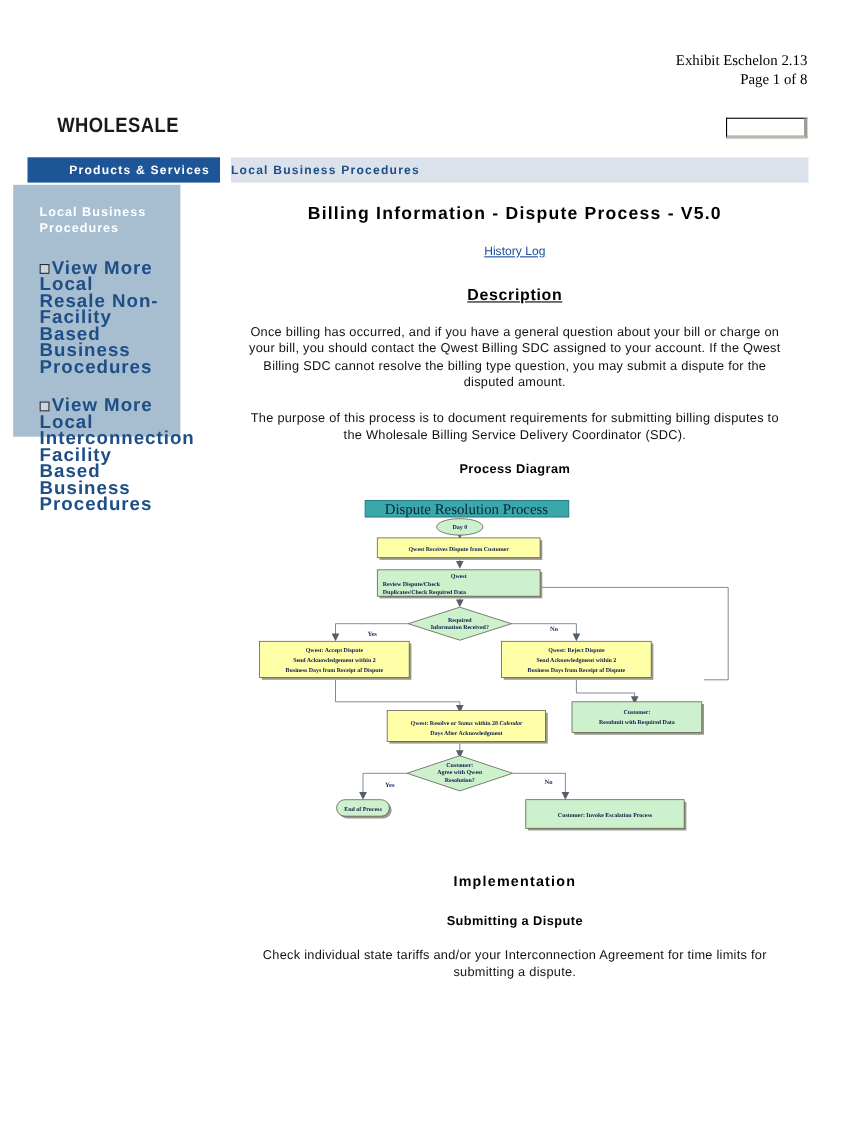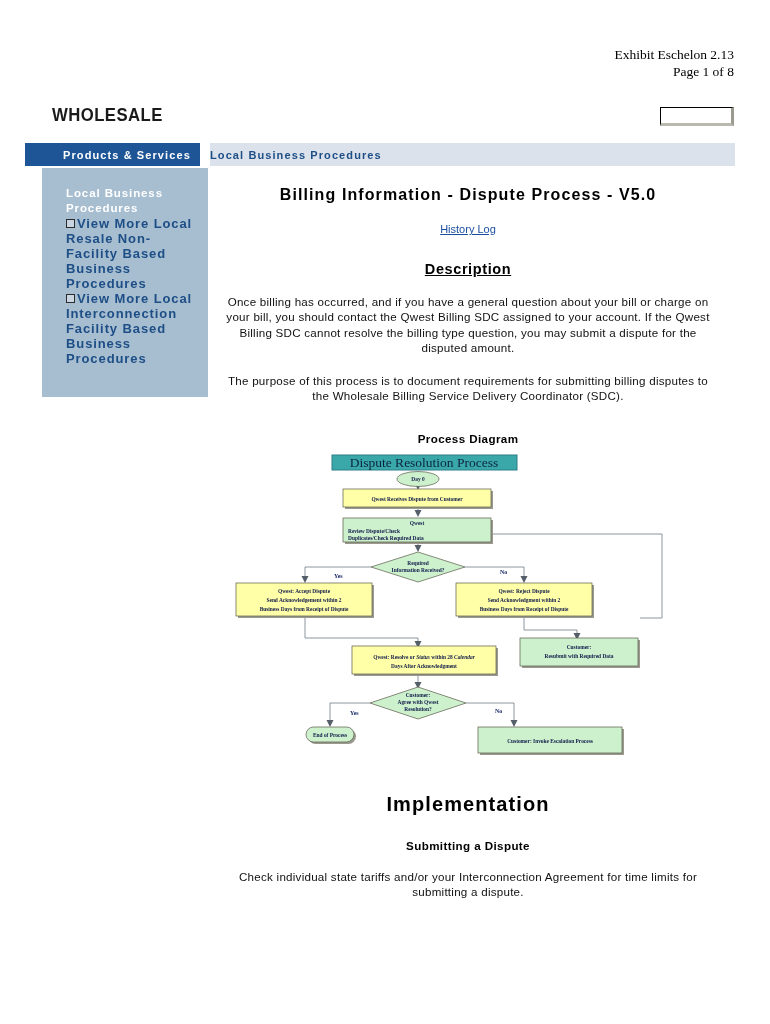--- a/index.html
+++ b/index.html
@@ -39,28 +39,28 @@
   }
   .nav-secondary{
     position:absolute;left:185px;top:0;width:525px;height:23px;
     background:#dbe2eb;color:#1d4e86;
     font-size:11px;font-weight:bold;letter-spacing:1.1px;
     display:flex;align-items:center;box-sizing:border-box;
   }
 
   
   .sidebar{
-    position:absolute;left:42px;top:168px;width:166px;height:229px;
+    position:absolute;left:12px;top:168px;width:152px;height:229px;
     background:#a7bdd0;box-sizing:border-box;padding:18px 14px 11px 24px;
   }
   .sb-title{
     color:#ffffff;font-size:11.5px;font-weight:bold;line-height:15px;letter-spacing:.9px;
   }
   .sb-link{
-    color:#1d4e86;font-size:13px;font-weight:bold;
+    margin-top:20px;color:#1d4e86;font-size:17px;font-weight:bold;
     line-height:15px;letter-spacing:.9px;cursor:pointer;
   }
   .sb-bullet{
     display:inline-block;width:7px;height:7px;border:1px solid #2b2b2b;
     background:#c9d6e2;margin-right:2px;vertical-align:baseline;
   }
 
   
   .main{position:absolute;left:222px;top:186px;width:492px;text-align:center;}
   h1.doc-title{
@@ -70,24 +70,24 @@
     display:inline-block;margin-top:19px;font-size:11px;color:#1a4fa0;
     text-decoration:underline;cursor:pointer;
   }
   h2.section{
     margin:24px 0 0 0;font-size:14.5px;font-weight:bold;letter-spacing:.6px;color:#000;text-decoration:underline;
   }
   p.body{
     margin:17px 0 0 0;font-size:11.6px;line-height:15.4px;letter-spacing:.25px;color:#111;
   }
   h3.subsection{
-    margin:29px 0 0 0;font-size:11.6px;font-weight:bold;letter-spacing:.4px;color:#000;
+    margin:17px 0 0 0;font-size:11.6px;font-weight:bold;letter-spacing:.4px;color:#000;
   }
   h2.impl{
-    margin:0;font-size:20px;font-weight:bold;letter-spacing:1.1px;color:#000;
+    margin:0;font-size:13px;font-weight:bold;letter-spacing:1.1px;color:#000;
   }
 
   
   .flow{position:absolute;left:222px;top:450px;width:492px;height:320px;}
   .flow svg{display:block;}
   .fc-txt{
     font-family:"Liberation Serif",serif;fill:#101a4a;
     font-weight:bold;font-size:5.4px;
   }
   .fc-txt-label{

